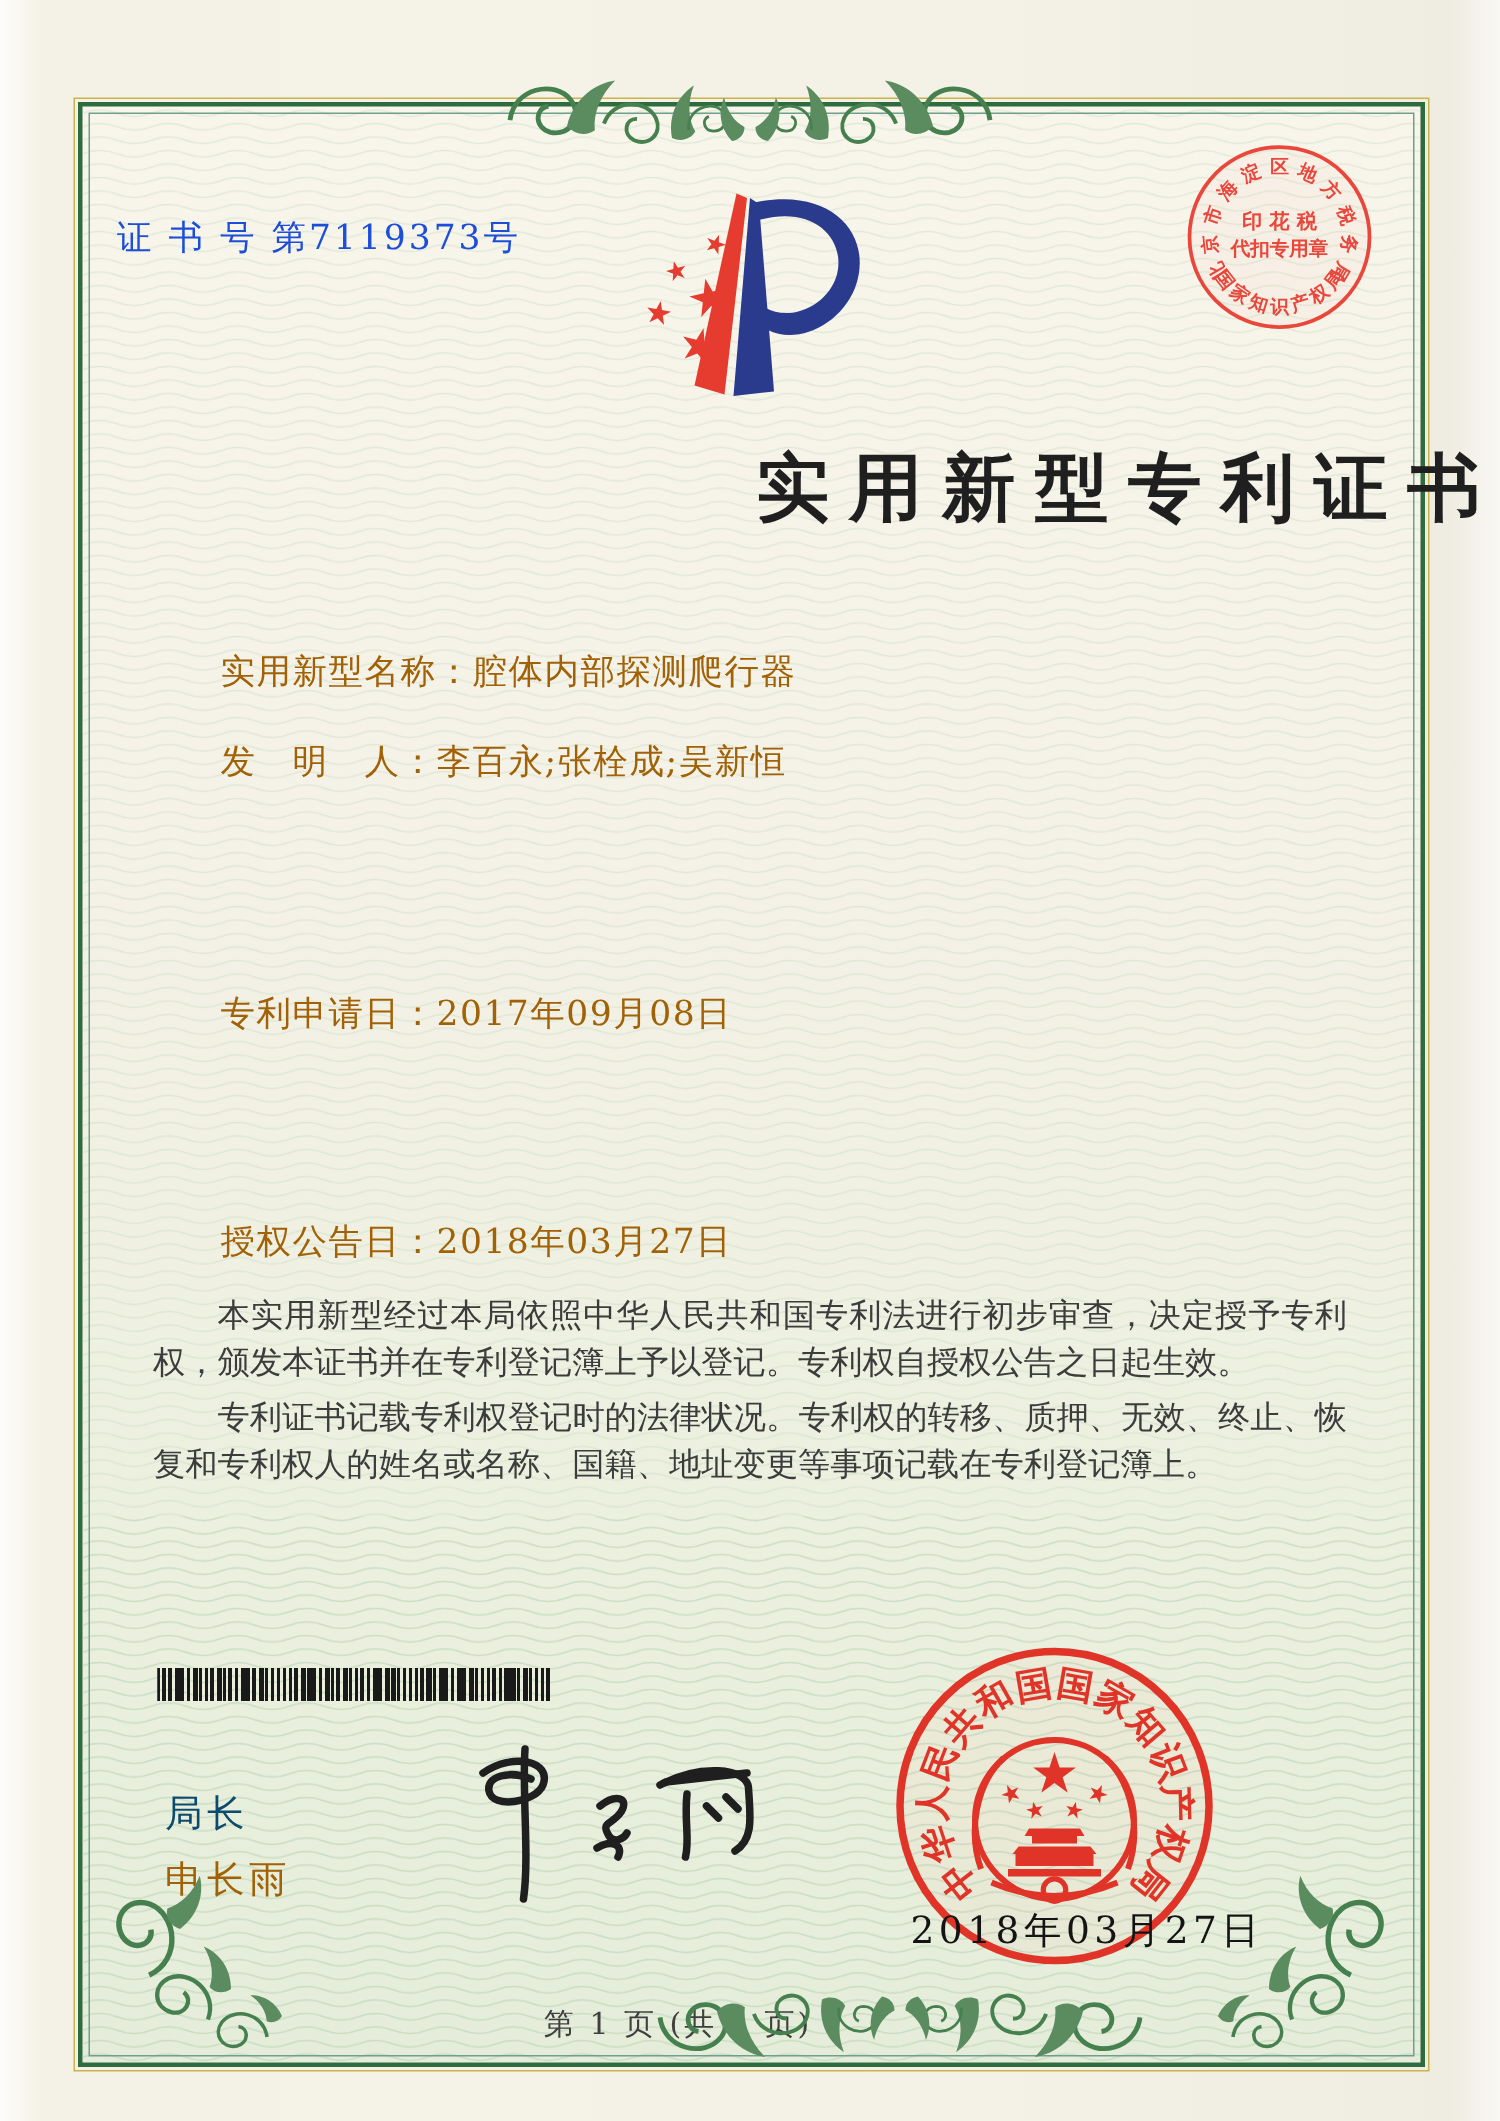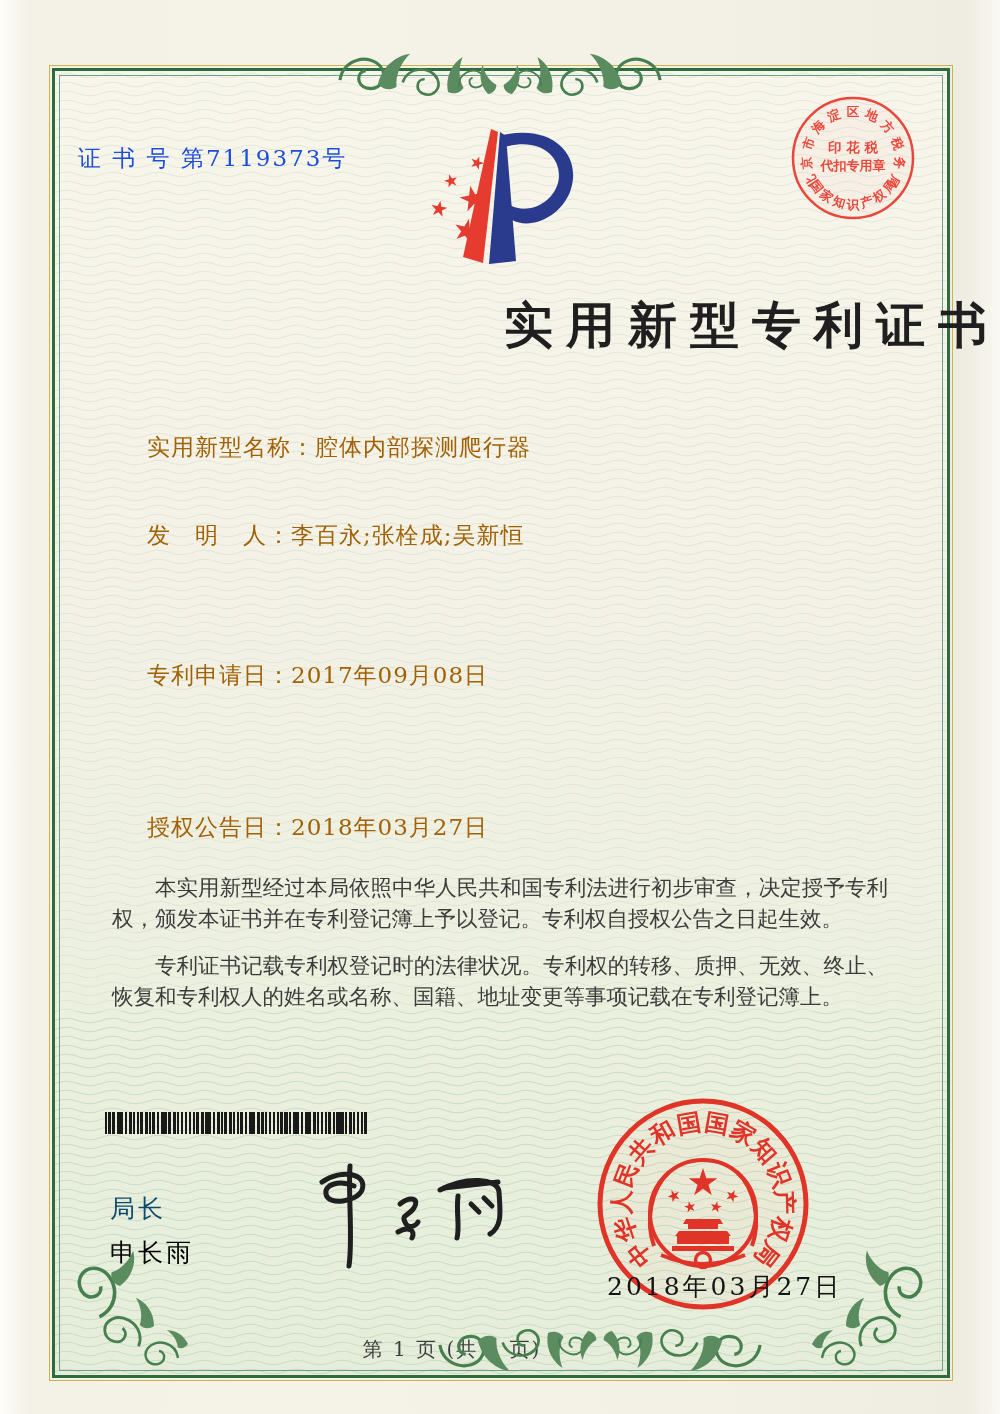--- a/index.html
+++ b/index.html
@@ -14,30 +14,30 @@
          background:linear-gradient(180deg,#f8f5eb 0%,#f4f1e6 40%,#ecf0df 72%,#e5edda 100%);}
   .frame-inner{position:absolute;inset:4px;border:1px solid #6fa08e;}
   .waves{position:absolute;inset:0;width:100%;height:100%;}
   
   .certno{left:78px;top:143px;font-size:23px;letter-spacing:2px;color:#1d4ed8;}
   .title{left:0;right:0;top:293px;text-align:right;font-size:49px;font-weight:700;
          letter-spacing:13px;text-indent:13px;color:#1f1f1f;}
   .field{left:100px;font-size:23px;color:#a16207;letter-spacing:1px;white-space:nowrap;margin-left:47px;}
   .paras{left:96px;top:856px;width:808px;font-size:21.5px;line-height:31px;
          color:#3c3c3c;text-align:justify;}
-  .paras p{margin:16px;text-indent:2em;}
+  .paras p{margin:6px;text-indent:2em;}
   .barcode{left:105px;top:1112px;width:262px;height:22px;
     background:
       repeating-linear-gradient(90deg,#191919 0 2px,transparent 2px 4px),
       repeating-linear-gradient(90deg,#191919 0 1px,transparent 1px 7px),
       repeating-linear-gradient(90deg,transparent 0 3px,#191919 3px 5px,transparent 5px 11px);}
   .director{left:110px;top:1192px;font-family:Liberation Sans, sans-serif;
             font-size:25px;color:#0c4a6e;letter-spacing:3px;}
   .director-name{left:110px;top:1236px;font-family:"DejaVu Sans", sans-serif;
-            font-size:25px;color:#000000;letter-spacing:3px;}
+            font-size:25px;color:#a16207;letter-spacing:3px;}
   .sig{left:262px;top:1152px;}
   .stamp{left:783px;top:88px;opacity:.92;}
   .seal{left:588px;top:1089px;opacity:.95;}
   .sealdate{left:607px;top:1270px;font-size:25px;color:#141414;letter-spacing:3px;z-index:6;}
   .footer{left:52px;top:1336px;width:800px;text-align:center;font-size:20px;
           color:#3f3f3f;letter-spacing:2px;}
   .sealtext text{font-family:"DejaVu Serif", serif;font-weight:bold;}
   svg{display:block;}
 </style>
 </head>
@@ -139,21 +139,21 @@
       </g>
     <text x="70" y="64" text-anchor="middle" font-size="13.5" fill="#e8392e" font-weight="bold">印 花 税</text>
     <text x="70" y="82" text-anchor="middle" font-size="13" fill="#e8392e" font-weight="bold">代扣专用章</text>
   </svg>
 
   <div class="abs title">实用新型专利证书</div>
 
   <div class="abs field" style="top:432px">
     <span>实用新型名称：</span><span>腔体内部探测爬行器</span>
   </div>
-  <div class="abs field" style="top:520px">
+  <div class="abs field" style="top:492px">
     <span>发　明　人：</span><span>李百永;张栓成;吴新恒</span>
   </div>
   <div class="abs field" style="top:660px">
     <span>专利申请日：</span><span>2017年09月08日</span>
   </div>
   <div class="abs field" style="top:812px">
     <span>授权公告日：</span><span>2018年03月27日</span>
   </div>
 
   <div class="abs paras">

